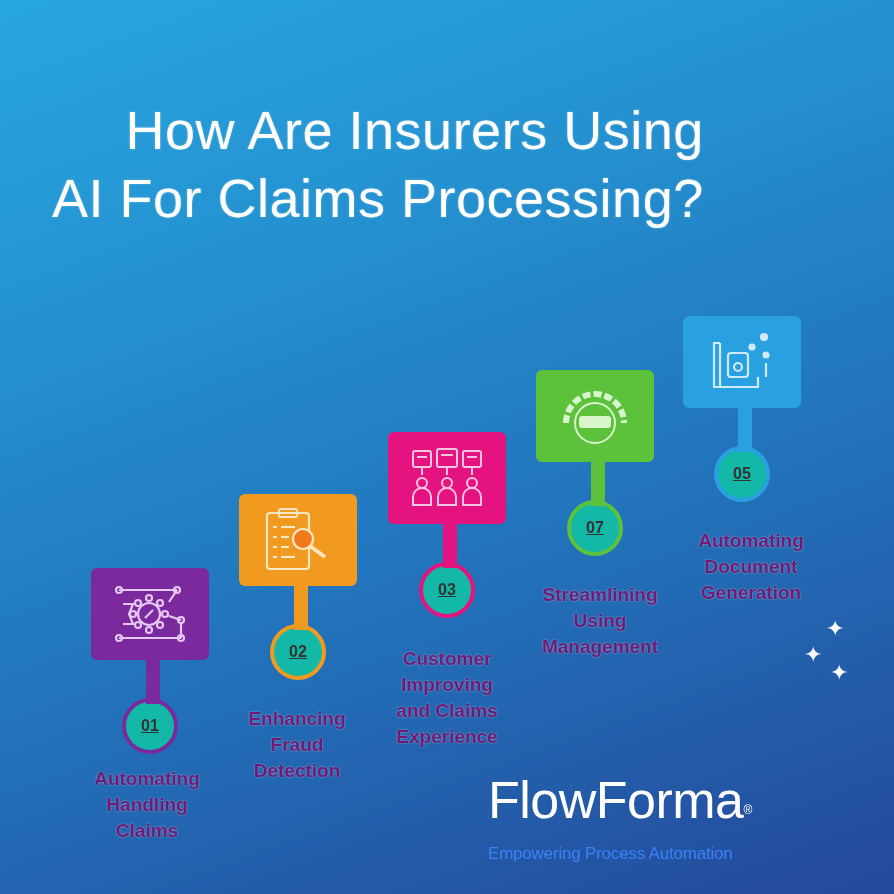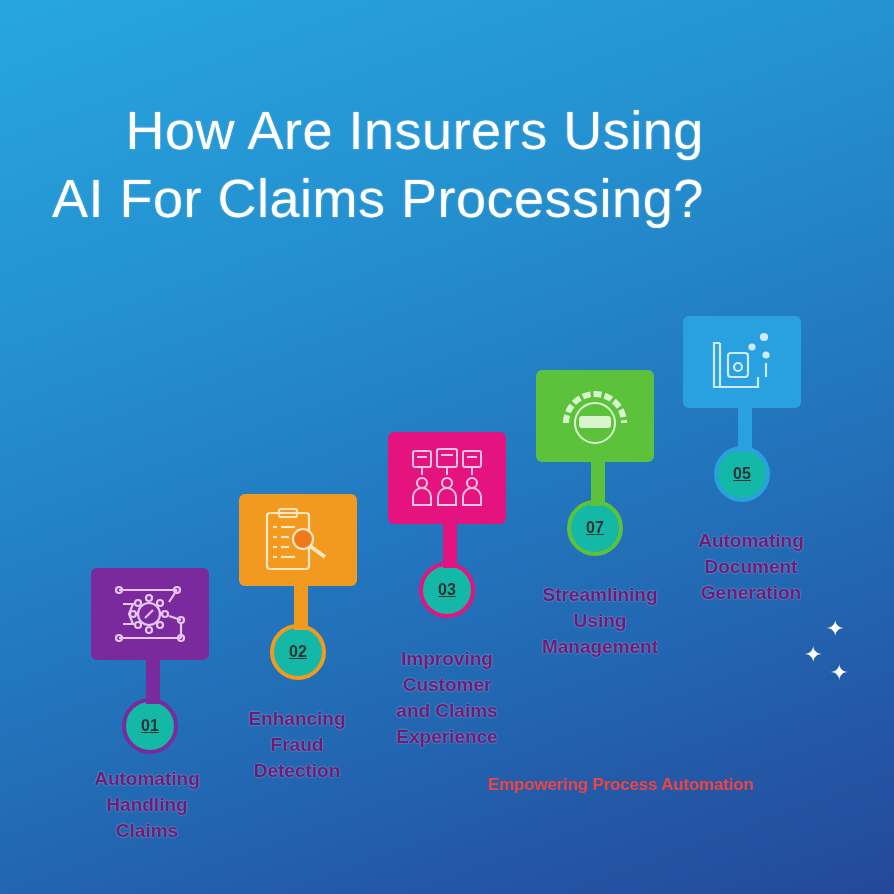--- a/index.html
+++ b/index.html
@@ -40,21 +40,21 @@
     position: absolute; text-align: center; font-weight: 700;
     font-size: 19px; line-height: 26px; color: #701a75;
     text-shadow: 0 0 2px rgba(255,255,255,0.5);
     white-space: nowrap;
   }
   .logo {
     position: absolute; left: 488px; top: 772px;
   }
   .logo-name { font-size: 52px; font-weight: 400; letter-spacing: -0.5px; line-height: 56px; }
   .logo-reg { font-size: 12px; vertical-align: top; position: relative; top: 10px; }
-  .logo-tag { font-size: 17px; color: #ef4444; margin-top: 3px; letter-spacing: -0.2px; font-weight: bold; }
+  .logo-tag { font-size: 17px; color: #3b82f6; margin-top: 16px; letter-spacing: -0.2px; }
   .sparkle { position: absolute; color: #fff; font-size: 22px; line-height: 22px; }
   svg { display: block; }
 </style>
 </head>
 <body>
 
 <div class="title">
   <div>How Are Insurers Using</div>
   <div>AI For Claims Processing?</div>
 </div>
@@ -143,22 +143,22 @@
           <path d="M31 60 V52 A9 9 0 0 1 49 52 V60 Z"></path>
         <circle cx="65" cy="38" r="5"></circle>
           <path d="M56 60 V52 A9 9 0 0 1 74 52 V60 Z"></path>
       </svg>
     </span>
   </div>
   <div class="stem" style="background:#e5137f;"></div>
   <div class="bubble" style="border-color:#e5137f;">03</div>
 </div>
 <div class="label" style="left:382px; top:646px; width:130px;">
+  <div>Customer</div>
   <div>Improving</div>
-  <div>Customer</div>
   <div>and Claims</div>
   <div>Experience</div>
 </div>
 
 <div class="step" style="left:533px; top:370px;">
   <div class="card" style="background:#5cc23c;">
     <span>
       <svg width="78" height="66" viewBox="0 0 78 66" fill="none" stroke="#d9f5cc" stroke-width="2">
         <path d="M10 40 A29 29 0 0 1 68 40" stroke-width="6" stroke-dasharray="8 3"></path>
         <circle cx="39" cy="40" r="20"></circle>
@@ -197,14 +197,15 @@
   <div>Automating</div>
   <div>Document</div>
   <div>Generation</div>
 </div>
 
 <div class="sparkle" style="left:826px; top:618px;">✦</div>
 <div class="sparkle" style="left:804px; top:644px;">✦</div>
 <div class="sparkle" style="left:830px; top:662px;">✦</div>
 
 <div class="logo">
+  <div class="logo-name"><span>FlowForma</span><span class="logo-reg">®</span></div>
   <div class="logo-tag">Empowering Process Automation</div>
 </div>
 
 </body></html>

